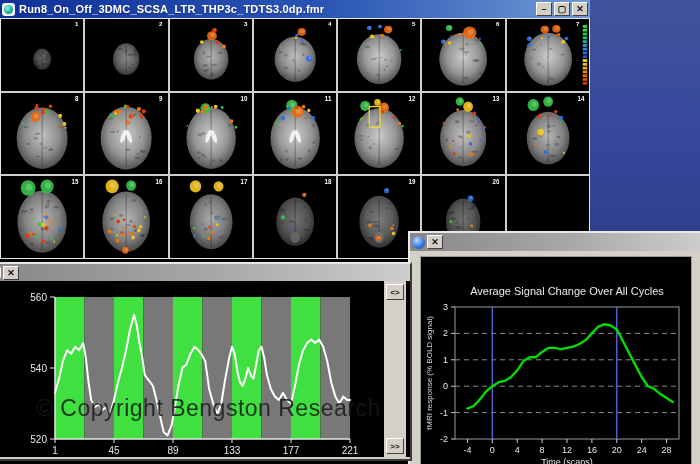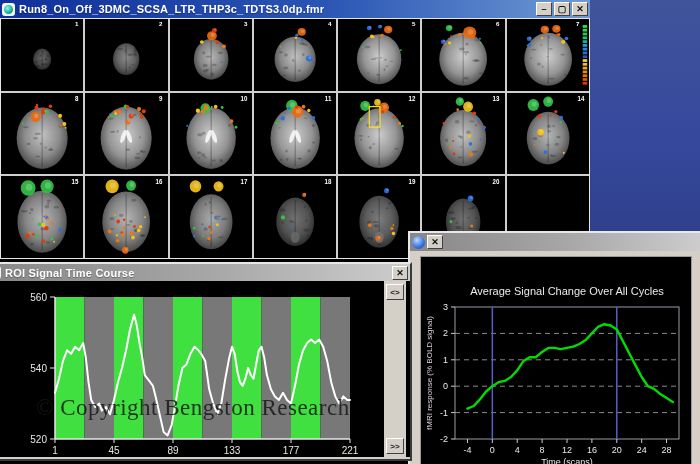--- a/index.html
+++ b/index.html
@@ -45,21 +45,21 @@
   #roibody{display:flex;height:176px;background:#000;position:relative;}
   #roibody svg{display:block;flex:0 0 398px;width:398px;height:176px;}
   #roiside{width:22px;background:#d4d0c8;display:flex;flex-direction:column;
     justify-content:space-between;align-items:center;padding:3px 0;}
   .sbtn{width:18px;height:16px;background:#d4d0c8;color:#222;
     border:1px solid;border-color:#fff #404040 #404040 #fff;
     font-size:8px;line-height:13px;text-align:center;font-weight:bold;padding:0;
     font-family:"Liberation Mono",monospace;}
   #watermark{position:absolute;left:50px;top:114px;z-index:5;
     font-size:23px;color:rgba(22,24,22,.85);letter-spacing:.5px;
-    font-family:Liberation Serif, serif;white-space:nowrap;pointer-events:none;}
+    font-family:Liberation Sans, sans-serif;white-space:nowrap;pointer-events:none;}
   
   #erawin{left:408px;top:231px;width:292px;height:240px;}
   #erabody{padding:5px 10px 0 10px;}
   #eraplot{background:#000;border:1px solid #9a9a9a;}
   #eraplot svg{display:block;width:266px;height:209px;}
   svg text{font-family:"Liberation Sans",sans-serif;}
 </style>
 </head>
 <body>
 
@@ -901,21 +901,20 @@
           <text x="146" y="208" text-anchor="middle" fill="#eaeaea" font-size="9">Time (scans)</text>
           <polyline points="46.4,151.6 52.7,149.0 58.9,142.4 65.1,134.5 71.3,129.2 77.6,125.2 83.8,123.9 90.0,120.0 96.2,113.4 102.4,104.1 108.7,100.2 114.9,100.2 121.1,94.9 127.3,90.9 133.6,90.9 139.8,92.2 146.0,90.9 152.2,89.6 158.4,87.0 164.7,83.0 170.9,76.4 177.1,69.8 183.3,67.2 189.6,68.5 195.8,72.4 202.0,84.3 208.2,96.2 214.4,108.1 220.7,120.0 226.9,129.2 233.1,131.8 239.3,137.1 245.6,141.1 251.8,145.0" fill="none" stroke="#00dd00" stroke-width="2.4" stroke-linejoin="round" stroke-linecap="round"></polyline>
         </svg>
     </div>
   </div>
 </div>
 
 <div class="win" id="roiwin">
   <div class="tbar inactive" style="height:17px">
     <span class="icon app"></span>
-    <span class="ttl">ROI Signal Time Course</span>
     <button class="wbtn">✕</button>
   </div>
   <div id="roibody">
     <svg viewBox="0 0 398 176">
         <rect x="69.0" y="16" width="29.5" height="142" fill="#3fe03f"></rect>
         <rect x="98.5" y="16" width="29.5" height="142" fill="#787878"></rect>
         <rect x="128.0" y="16" width="29.5" height="142" fill="#3fe03f"></rect>
         <rect x="157.5" y="16" width="29.5" height="142" fill="#787878"></rect>
         <rect x="187.0" y="16" width="29.5" height="142" fill="#3fe03f"></rect>
         <rect x="216.5" y="16" width="29.5" height="142" fill="#787878"></rect>

